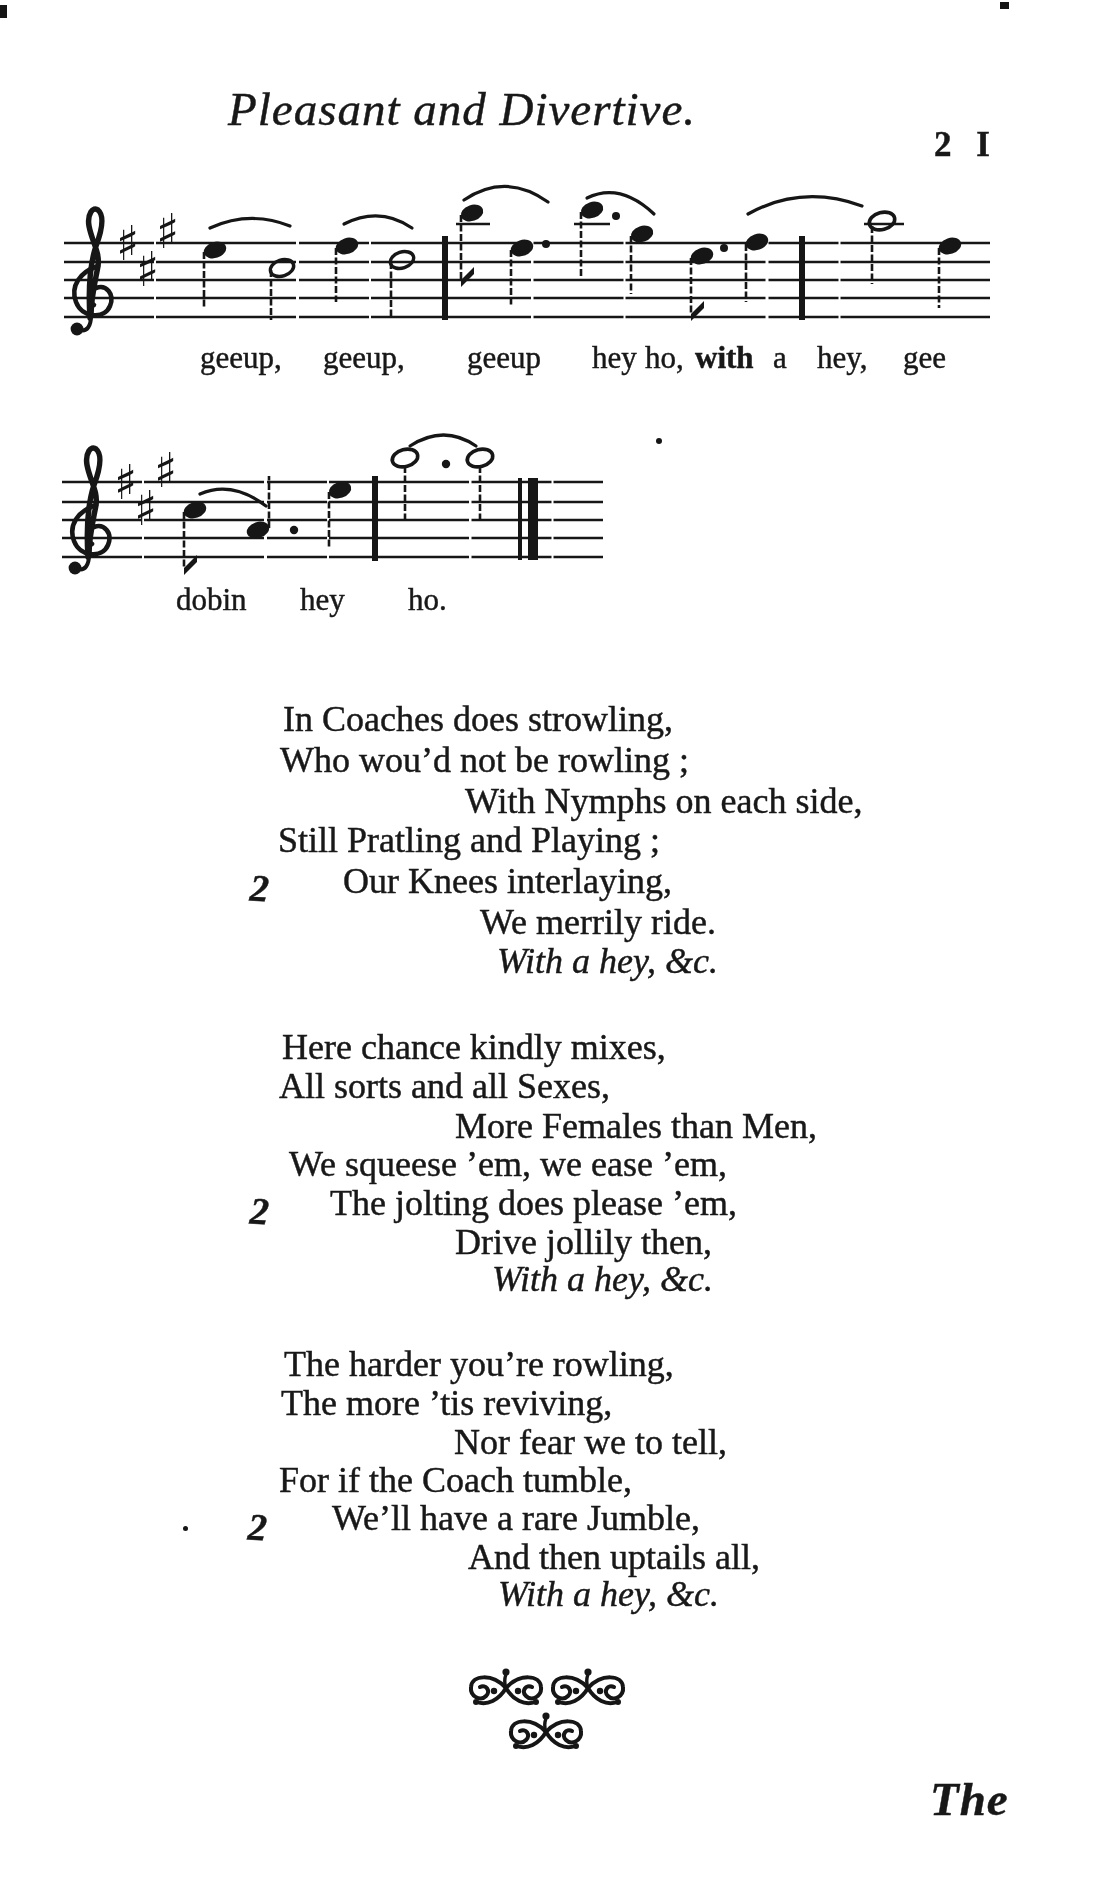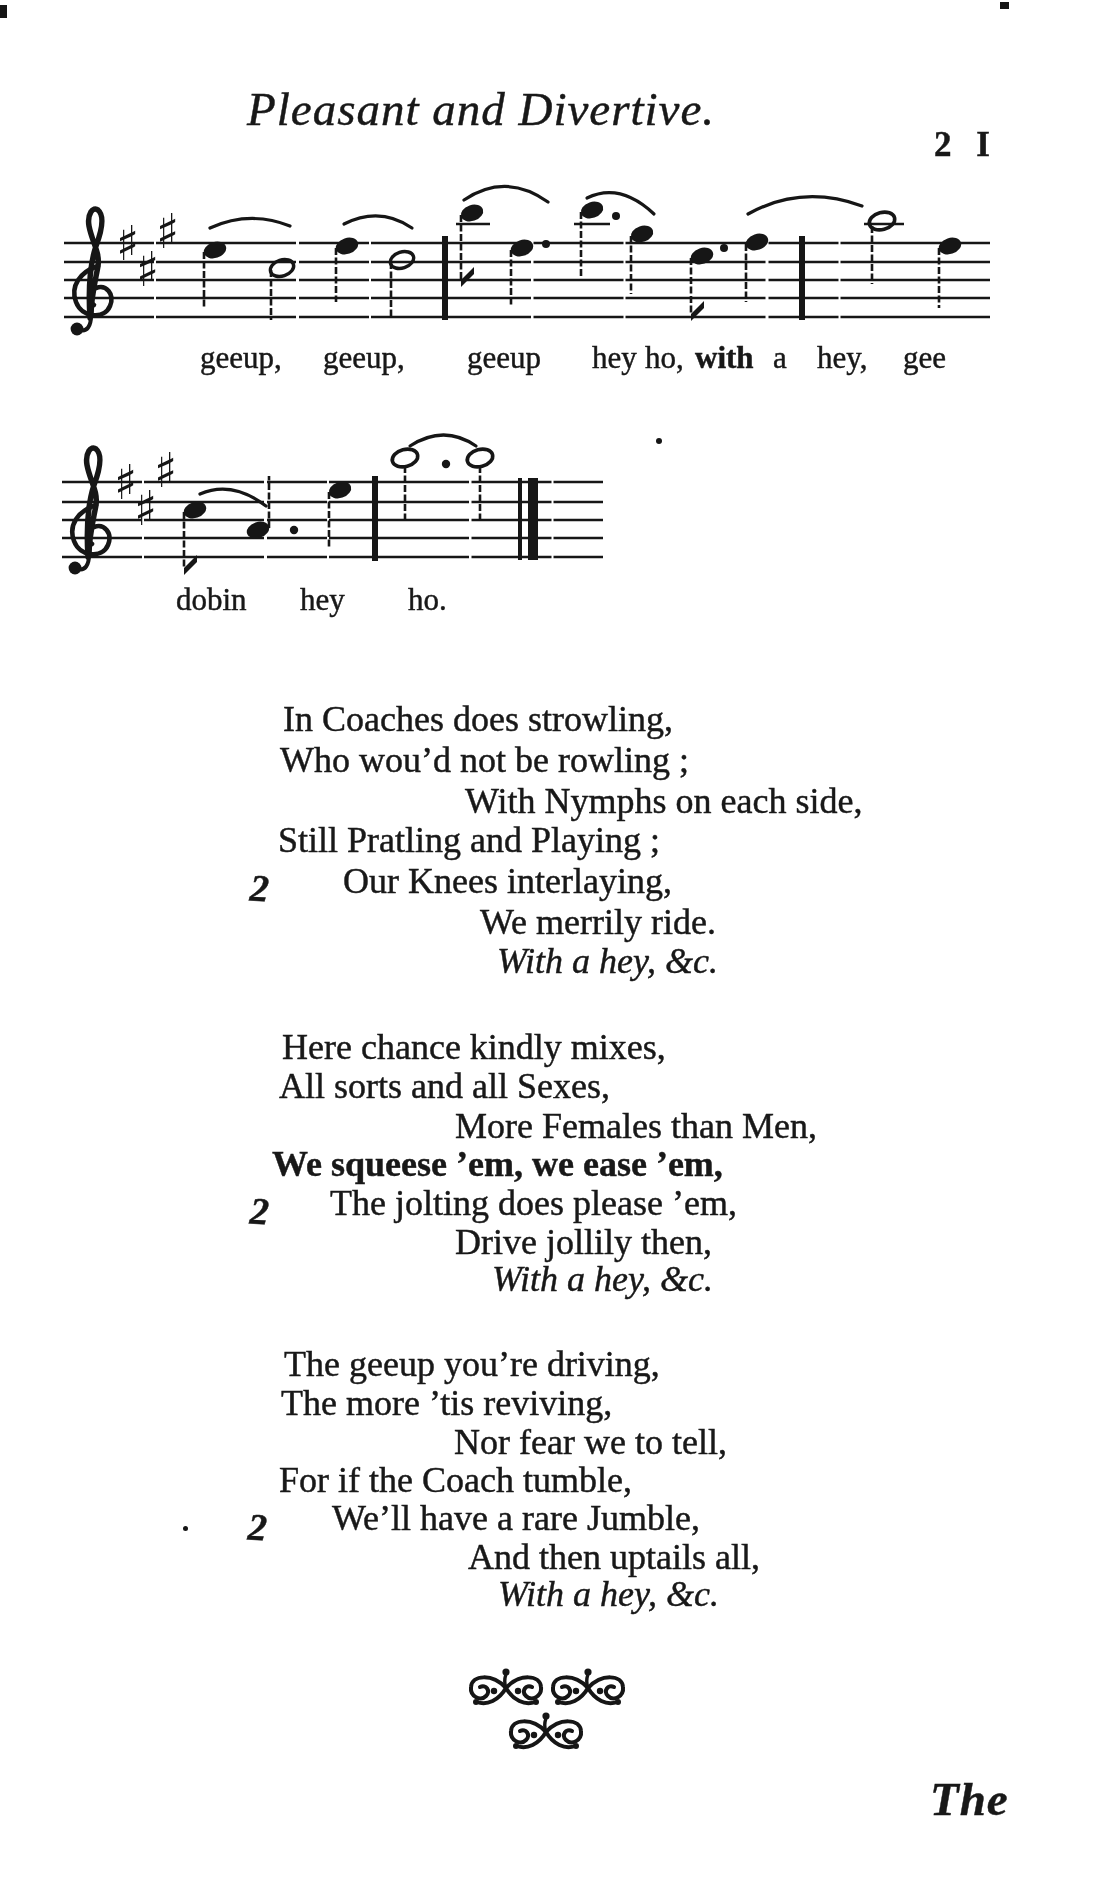--- a/index.html
+++ b/index.html
@@ -9,21 +9,21 @@
     margin:0 auto;
     background:#ffffff;
     color:#181818;
     font-family:"Liberation Serif","DejaVu Serif",serif;
     overflow:hidden;
     -webkit-text-stroke:0.45px #181818;
   }
   .abs{position:absolute;white-space:nowrap;}
   .header-title{
     left:228px;top:82px;
-    font-style:italic;font-size:47px;letter-spacing:1px;margin-left:19px;
+    font-style:italic;font-size:47px;letter-spacing:1px;
   }
   .page-number{
     left:934px;top:97px;
     font-size:35px;font-weight:bold;letter-spacing:8px;margin-top:28px;
   }
   .lyric{font-size:31px;}
   .verse-line{font-size:36px;}
   .refrain{font-style:italic;}
   .verse-marker{
     font-size:38px;font-style:italic;font-weight:bold;
@@ -206,29 +206,29 @@
     <span class="abs verse-marker" style="left:250px;top:866px;">2</span>
     <span class="abs verse-line" style="left:343px;top:860px;">Our Knees interlaying,</span>
     <span class="abs verse-line" style="left:480px;top:901px;">We merrily ride.</span>
     <span class="abs verse-line refrain" style="left:497px;top:940px;">With a hey, &amp;c.</span>
   </div>
 
   <div>
     <span class="abs verse-line" style="left:282px;top:1026px;">Here chance kindly mixes,</span>
     <span class="abs verse-line" style="left:279px;top:1065px;">All sorts and all Sexes,</span>
     <span class="abs verse-line" style="left:455px;top:1105px;">More Females than Men,</span>
-    <span class="abs verse-line" style="left:272px;top:1143px;font-weight:bold;">We squeese ’em, we ease ’em,</span>
+    <span class="abs verse-line" style="left:289px;top:1143px;">We squeese ’em, we ease ’em,</span>
     <span class="abs verse-marker" style="left:250px;top:1189px;">2</span>
     <span class="abs verse-line" style="left:330px;top:1182px;">The jolting does please ’em,</span>
     <span class="abs verse-line" style="left:455px;top:1221px;">Drive jollily then,</span>
     <span class="abs verse-line refrain" style="left:492px;top:1258px;">With a hey, &amp;c.</span>
   </div>
 
   <div>
-    <span class="abs verse-line" style="left:284px;top:1343px;">The geeup you’re driving,</span>
+    <span class="abs verse-line" style="left:284px;top:1343px;">The harder you’re rowling,</span>
     <span class="abs verse-line" style="left:281px;top:1382px;">The more ’tis reviving,</span>
     <span class="abs verse-line" style="left:454px;top:1421px;">Nor fear we to tell,</span>
     <span class="abs verse-line" style="left:279px;top:1459px;">For if the Coach tumble,</span>
     <span class="abs verse-marker" style="left:248px;top:1505px;">2</span>
     <span class="abs verse-line" style="left:332px;top:1497px;">We’ll have a rare Jumble,</span>
     <span class="abs verse-line" style="left:452px;top:1536px;margin-left:16px;">And then uptails all,</span>
     <span class="abs verse-line refrain" style="left:498px;top:1573px;">With a hey, &amp;c.</span>
   </div>
 
   <svg style="left:462px;top:1660px;" width="170" height="100" viewBox="0 0 170 100">

